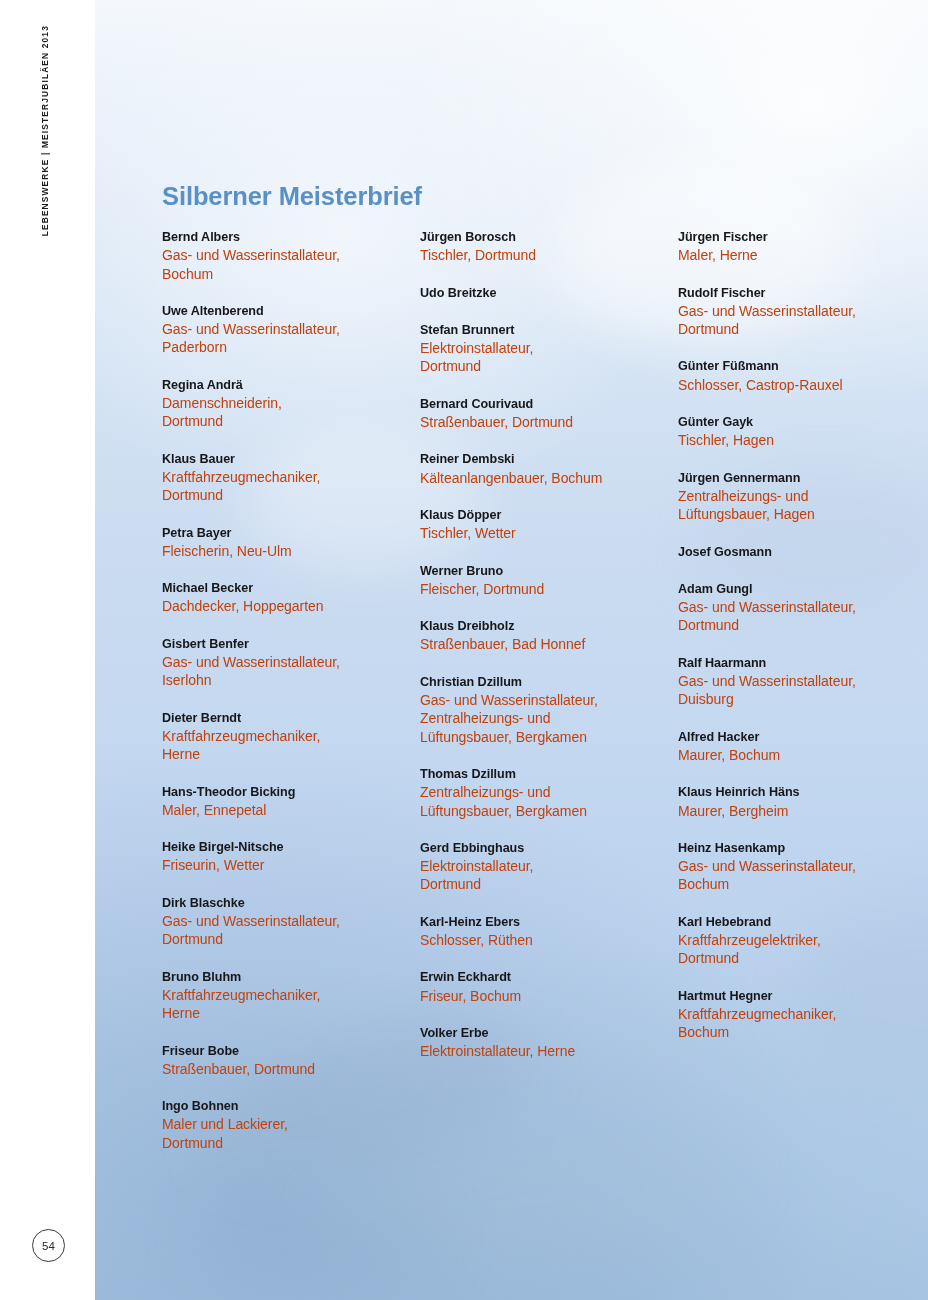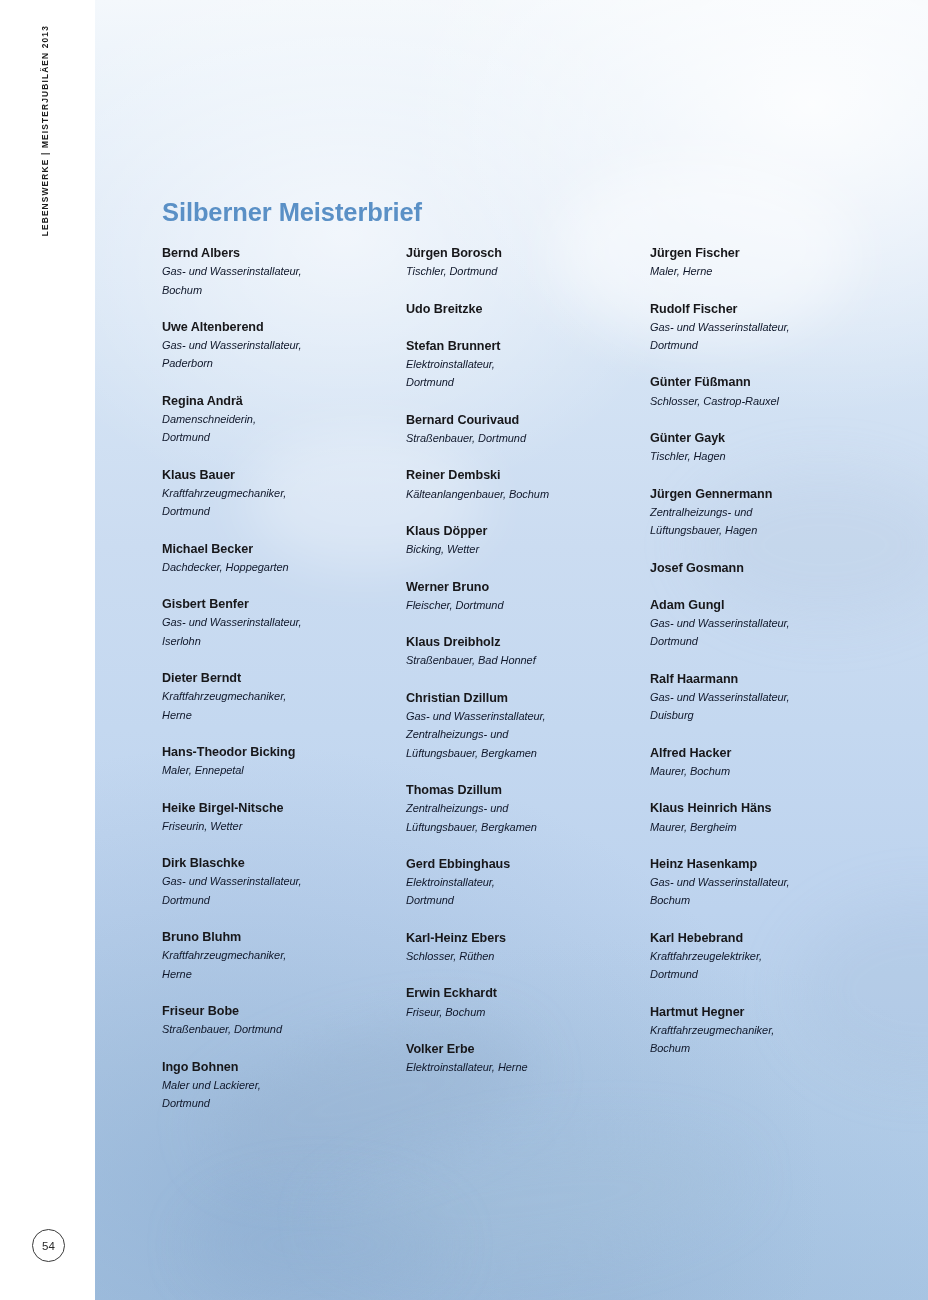--- a/index.html
+++ b/index.html
@@ -82,62 +82,61 @@
     width:31px;height:31px;
     border:1.4px solid #3a3a3a;
     border-radius:50%;
     display:flex;align-items:center;justify-content:center;
     font-size:11.5px;
     color:#2a2a2a;
     font-family:"Liberation Sans", sans-serif;
   }
   .content{
     position:absolute;
-    left:162px;top:16px;
+    left:162px;top:0;
     width:740px;height:1160px;
   }
   .heading{
     position:absolute;
     left:0;top:182px;
     font-size:25.5px;
     font-weight:bold;
     color:#5a90c6;
     letter-spacing:-0.1px;
     font-family:"Liberation Sans", sans-serif;
   }
   .columns{
     position:absolute;
     left:0;top:228px;
     width:740px;
     display:flex;
-    gap:4px;
+    gap:18px;
   }
   .column{
     width:240px;
     flex:0 0 240px;
   }
   .column.col3{width:250px;flex:0 0 250px;}
   .entry{
     margin-bottom:19px;
   }
   .entry .nm{
     font-size:12.6px;
     font-weight:bold;
     color:#17171a;
     line-height:18.3px;
     letter-spacing:-0.05px;
   }
   .entry .tr{
-    font-size:11px;
+    font-size:14px;
     font-weight:normal;
-    color:#0f172a;
+    color:#c2410c;
     line-height:18.3px;
     letter-spacing:-0.05px;
     white-space:pre-line;
-    font-style:italic;
   }
 </style>
 </head>
 <body>
 
 <div class="page">
 
   <div class="bg-panel">
     <div class="bg-cloud c4"></div>
     <div class="bg-cloud c6"></div>
@@ -175,20 +174,24 @@
             <div class="nm">Regina Andrä</div>
             <div class="tr">Damenschneiderin,
 Dortmund</div>
           </div>
           <div class="entry">
             <div class="nm">Klaus Bauer</div>
             <div class="tr">Kraftfahrzeugmechaniker,
 Dortmund</div>
           </div>
           <div class="entry">
+            <div class="nm">Petra Bayer</div>
+            <div class="tr">Fleischerin, Neu-Ulm</div>
+          </div>
+          <div class="entry">
             <div class="nm">Michael Becker</div>
             <div class="tr">Dachdecker, Hoppegarten</div>
           </div>
           <div class="entry">
             <div class="nm">Gisbert Benfer</div>
             <div class="tr">Gas- und Wasserinstallateur,
 Iserlohn</div>
           </div>
           <div class="entry">
             <div class="nm">Dieter Berndt</div>
@@ -239,21 +242,21 @@
           <div class="entry">
             <div class="nm">Bernard Courivaud</div>
             <div class="tr">Straßenbauer, Dortmund</div>
           </div>
           <div class="entry">
             <div class="nm">Reiner Dembski</div>
             <div class="tr">Kälteanlangenbauer, Bochum</div>
           </div>
           <div class="entry">
             <div class="nm">Klaus Döpper</div>
-            <div class="tr">Bicking, Wetter</div>
+            <div class="tr">Tischler, Wetter</div>
           </div>
           <div class="entry">
             <div class="nm">Werner Bruno</div>
             <div class="tr">Fleischer, Dortmund</div>
           </div>
           <div class="entry">
             <div class="nm">Klaus Dreibholz</div>
             <div class="tr">Straßenbauer, Bad Honnef</div>
           </div>
           <div class="entry">

